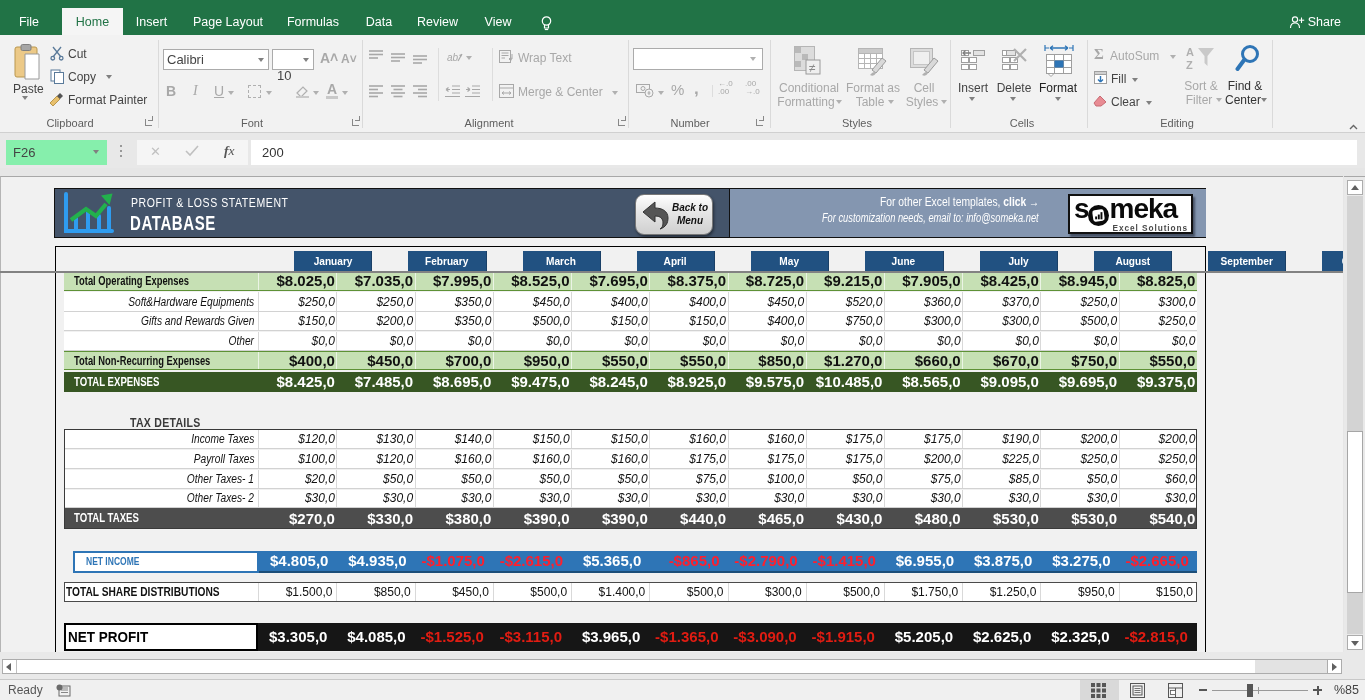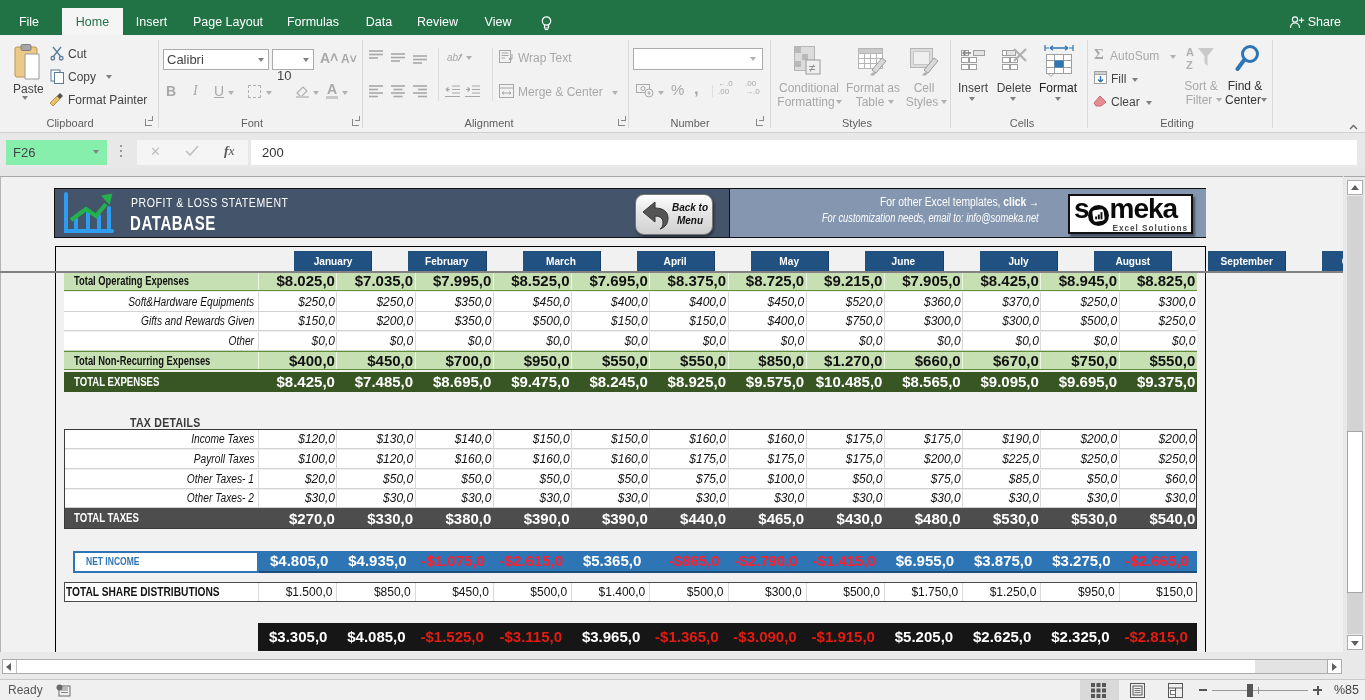--- a/index.html
+++ b/index.html
@@ -765,20 +765,21 @@
       <div class="c npv npneg2" style="padding-right:9px">-$3.115,0</div>
       <div class="c npv" style="padding-right:9px">$3.965,0</div>
       <div class="c npv npneg2" style="padding-right:9px">-$1.365,0</div>
       <div class="c npv npneg2" style="padding-right:9px">-$3.090,0</div>
       <div class="c npv npneg2" style="padding-right:9px">-$1.915,0</div>
       <div class="c npv" style="padding-right:9px">$5.205,0</div>
       <div class="c npv" style="padding-right:9px">$2.625,0</div>
       <div class="c npv" style="padding-right:9px">$2.325,0</div>
       <div class="c npv npneg2" style="padding-right:9px">-$2.815,0</div>
     </div>
+<div class="nplabel"><span class="sx sxl90">NET PROFIT</span></div>
 </div>
 
 <div class="freeze" style="position:absolute;top:270.5px"></div>
 
 <div class="vscroll">
   <div class="vbtn" style="top:3px">
       <div class="tri-up"></div>
     </div>
   <div class="vtrack"></div>
   <div class="vthumb"></div>

